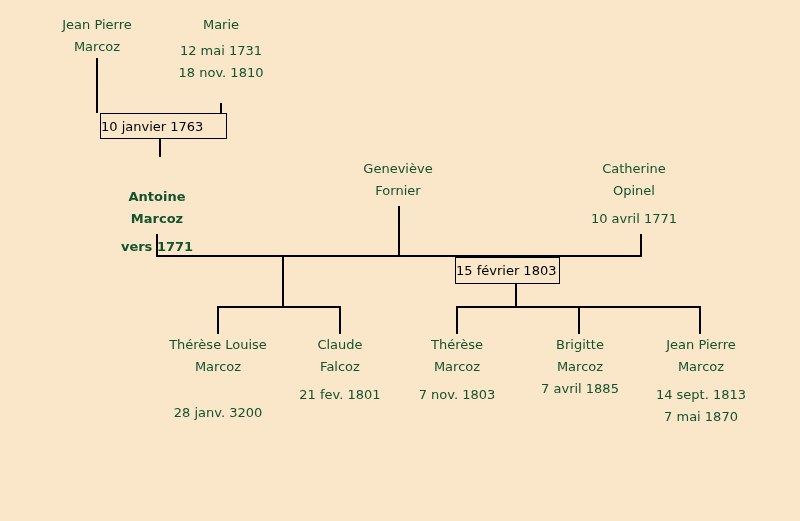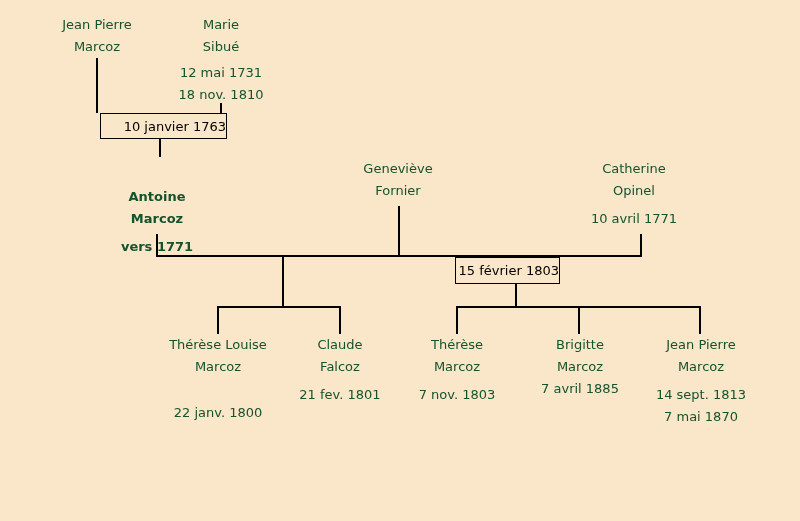--- a/index.html
+++ b/index.html
@@ -23,21 +23,21 @@
   .person.bold { font-weight:bold; }
   .d4 { margin-top:4px; }
   .d6 { margin-top:6px; }
   .d24 { margin-top:24px; }
   .mbox {
     position:absolute;
     border:1px solid #000;
     background:#fae6c9;
     display:flex;
     align-items:center;
-    justify-content:flex-end;
+    justify-content:flex-start;
     font-size:13px;
     color:#000;
   }
 </style>
 </head>
 <body>
 
 <div class="canvas">
 
   <div class="line" style="left:96px;  top:58px;  width:2px; height:55px;"></div>
@@ -67,21 +67,20 @@
     <span>15 février 1803</span>
   </div>
 
   <div class="person" style="left:37px; top:14px; width:120px;">
     <div>Jean Pierre</div>
     <div>Marcoz</div>
   </div>
 
   <div class="person" style="left:161px; top:14px; width:120px;">
     <div>Marie</div>
-    <div>Sibué</div>
     <div class="d4">12 mai 1731</div>
     <div>18 nov. 1810</div>
   </div>
 
   <div class="person bold" style="left:97px; top:158px; width:120px;margin-top:28px;">
     <div>Antoine</div>
     <div>Marcoz</div>
     <div class="d6">vers 1771</div>
   </div>
 
@@ -92,21 +91,21 @@
 
   <div class="person" style="left:570px; top:158px; width:128px;">
     <div>Catherine</div>
     <div>Opinel</div>
     <div class="d6">10 avril 1771</div>
   </div>
 
   <div class="person" style="left:158px; top:334px; width:120px;">
     <div>Thérèse Louise</div>
     <div>Marcoz</div>
-    <div class="d24">22 janv. 1800</div>
+    <div class="d24">28 janv. 3200</div>
   </div>
 
   <div class="person" style="left:280px; top:334px; width:120px;">
     <div>Claude</div>
     <div>Falcoz</div>
     <div class="d6">21 fev. 1801</div>
   </div>
 
   <div class="person" style="left:397px; top:334px; width:120px;">
     <div>Thérèse</div>

